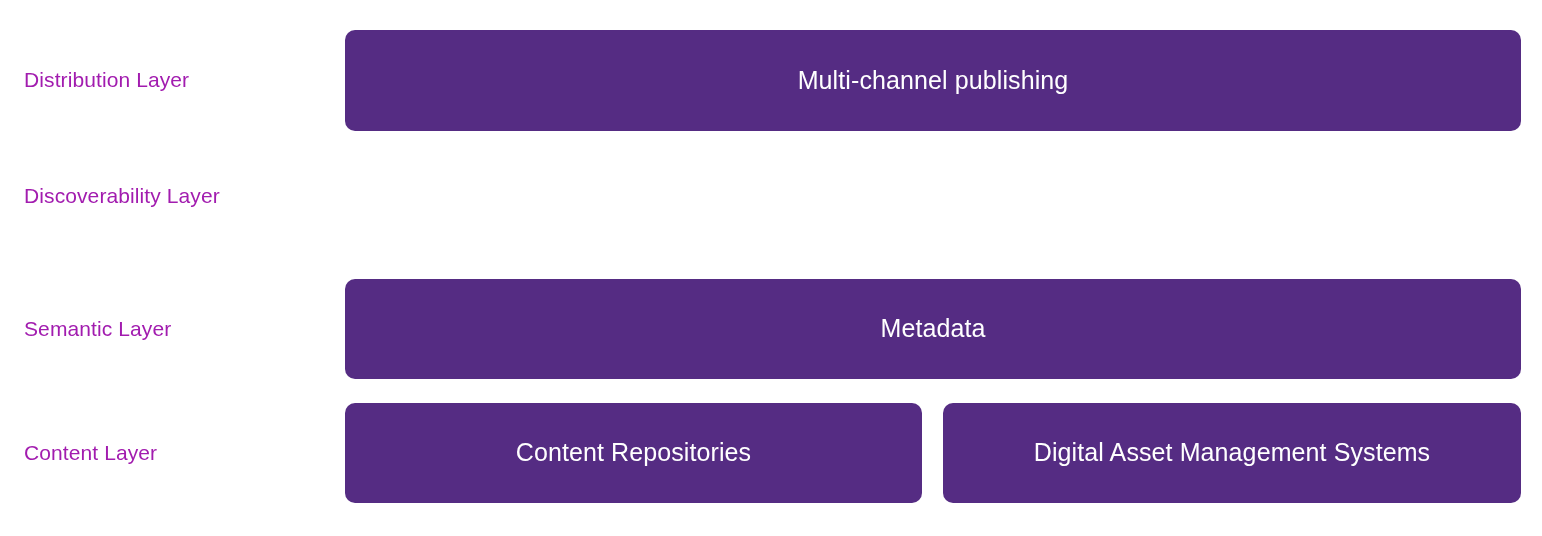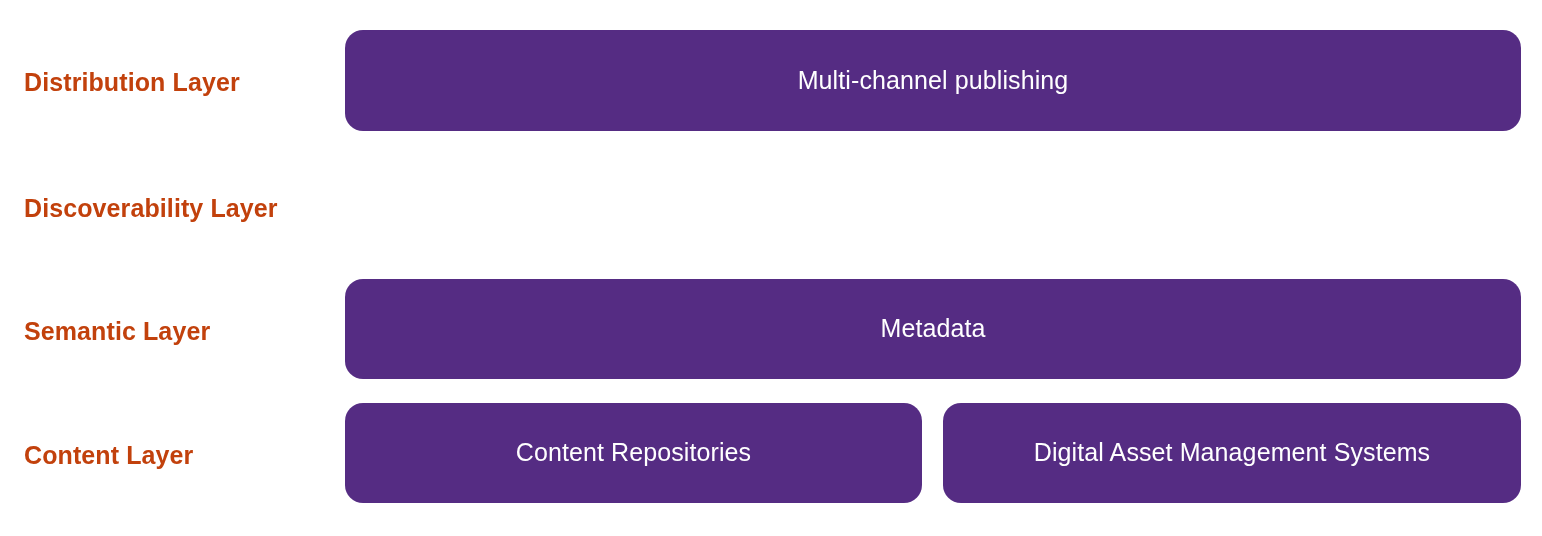--- a/index.html
+++ b/index.html
@@ -27,57 +27,56 @@
     left: 0;
     width: 1542px;
     display: flex;
     align-items: center;
   }
 
   .layer-label {
     position: absolute;
     left: 24px;
     width: 300px;
-    font-size: 25px;
+    font-size: 21px;
     line-height: 1.2;
-    color: #c2410c;
+    color: #a21caf;
     letter-spacing: 0.1px;
     white-space: nowrap;
-    font-weight: bold;
   }
 
   .boxes {
     position: absolute;
     left: 345px;
     width: 1176px;
     height: 100%;
     display: flex;
     flex-direction: row;
     gap: 21px;
   }
 
   .node-box {
     background: #552c83;
-    border-radius: 18px;
+    border-radius: 10px;
     color: #ffffff;
     display: flex;
     align-items: center;
     justify-content: center;
     text-align: center;
     font-size: 25px;
     line-height: 1.34;
     letter-spacing: 0.1px;
     box-sizing: border-box;
     padding: 4px 10px;
     flex: 1 1 0;
   }
 
   
   #row-distribution    { top: 30px;  height: 101px; }
-  #row-discoverability { top: 155px; height: 82px; }
+  #row-discoverability { top: 145px; height: 82px; }
   #row-semantic        { top: 279px; height: 100px; }
   #row-content         { top: 403px; height: 100px; }
 
   #row-distribution .layer-label    { top: 37px; }
   #row-discoverability .layer-label { top: 38px; }
   #row-semantic .layer-label        { top: 37px; }
   #row-content .layer-label         { top: 37px; }
 
   
   #box-content-repositories { flex: 0 0 577px; }

